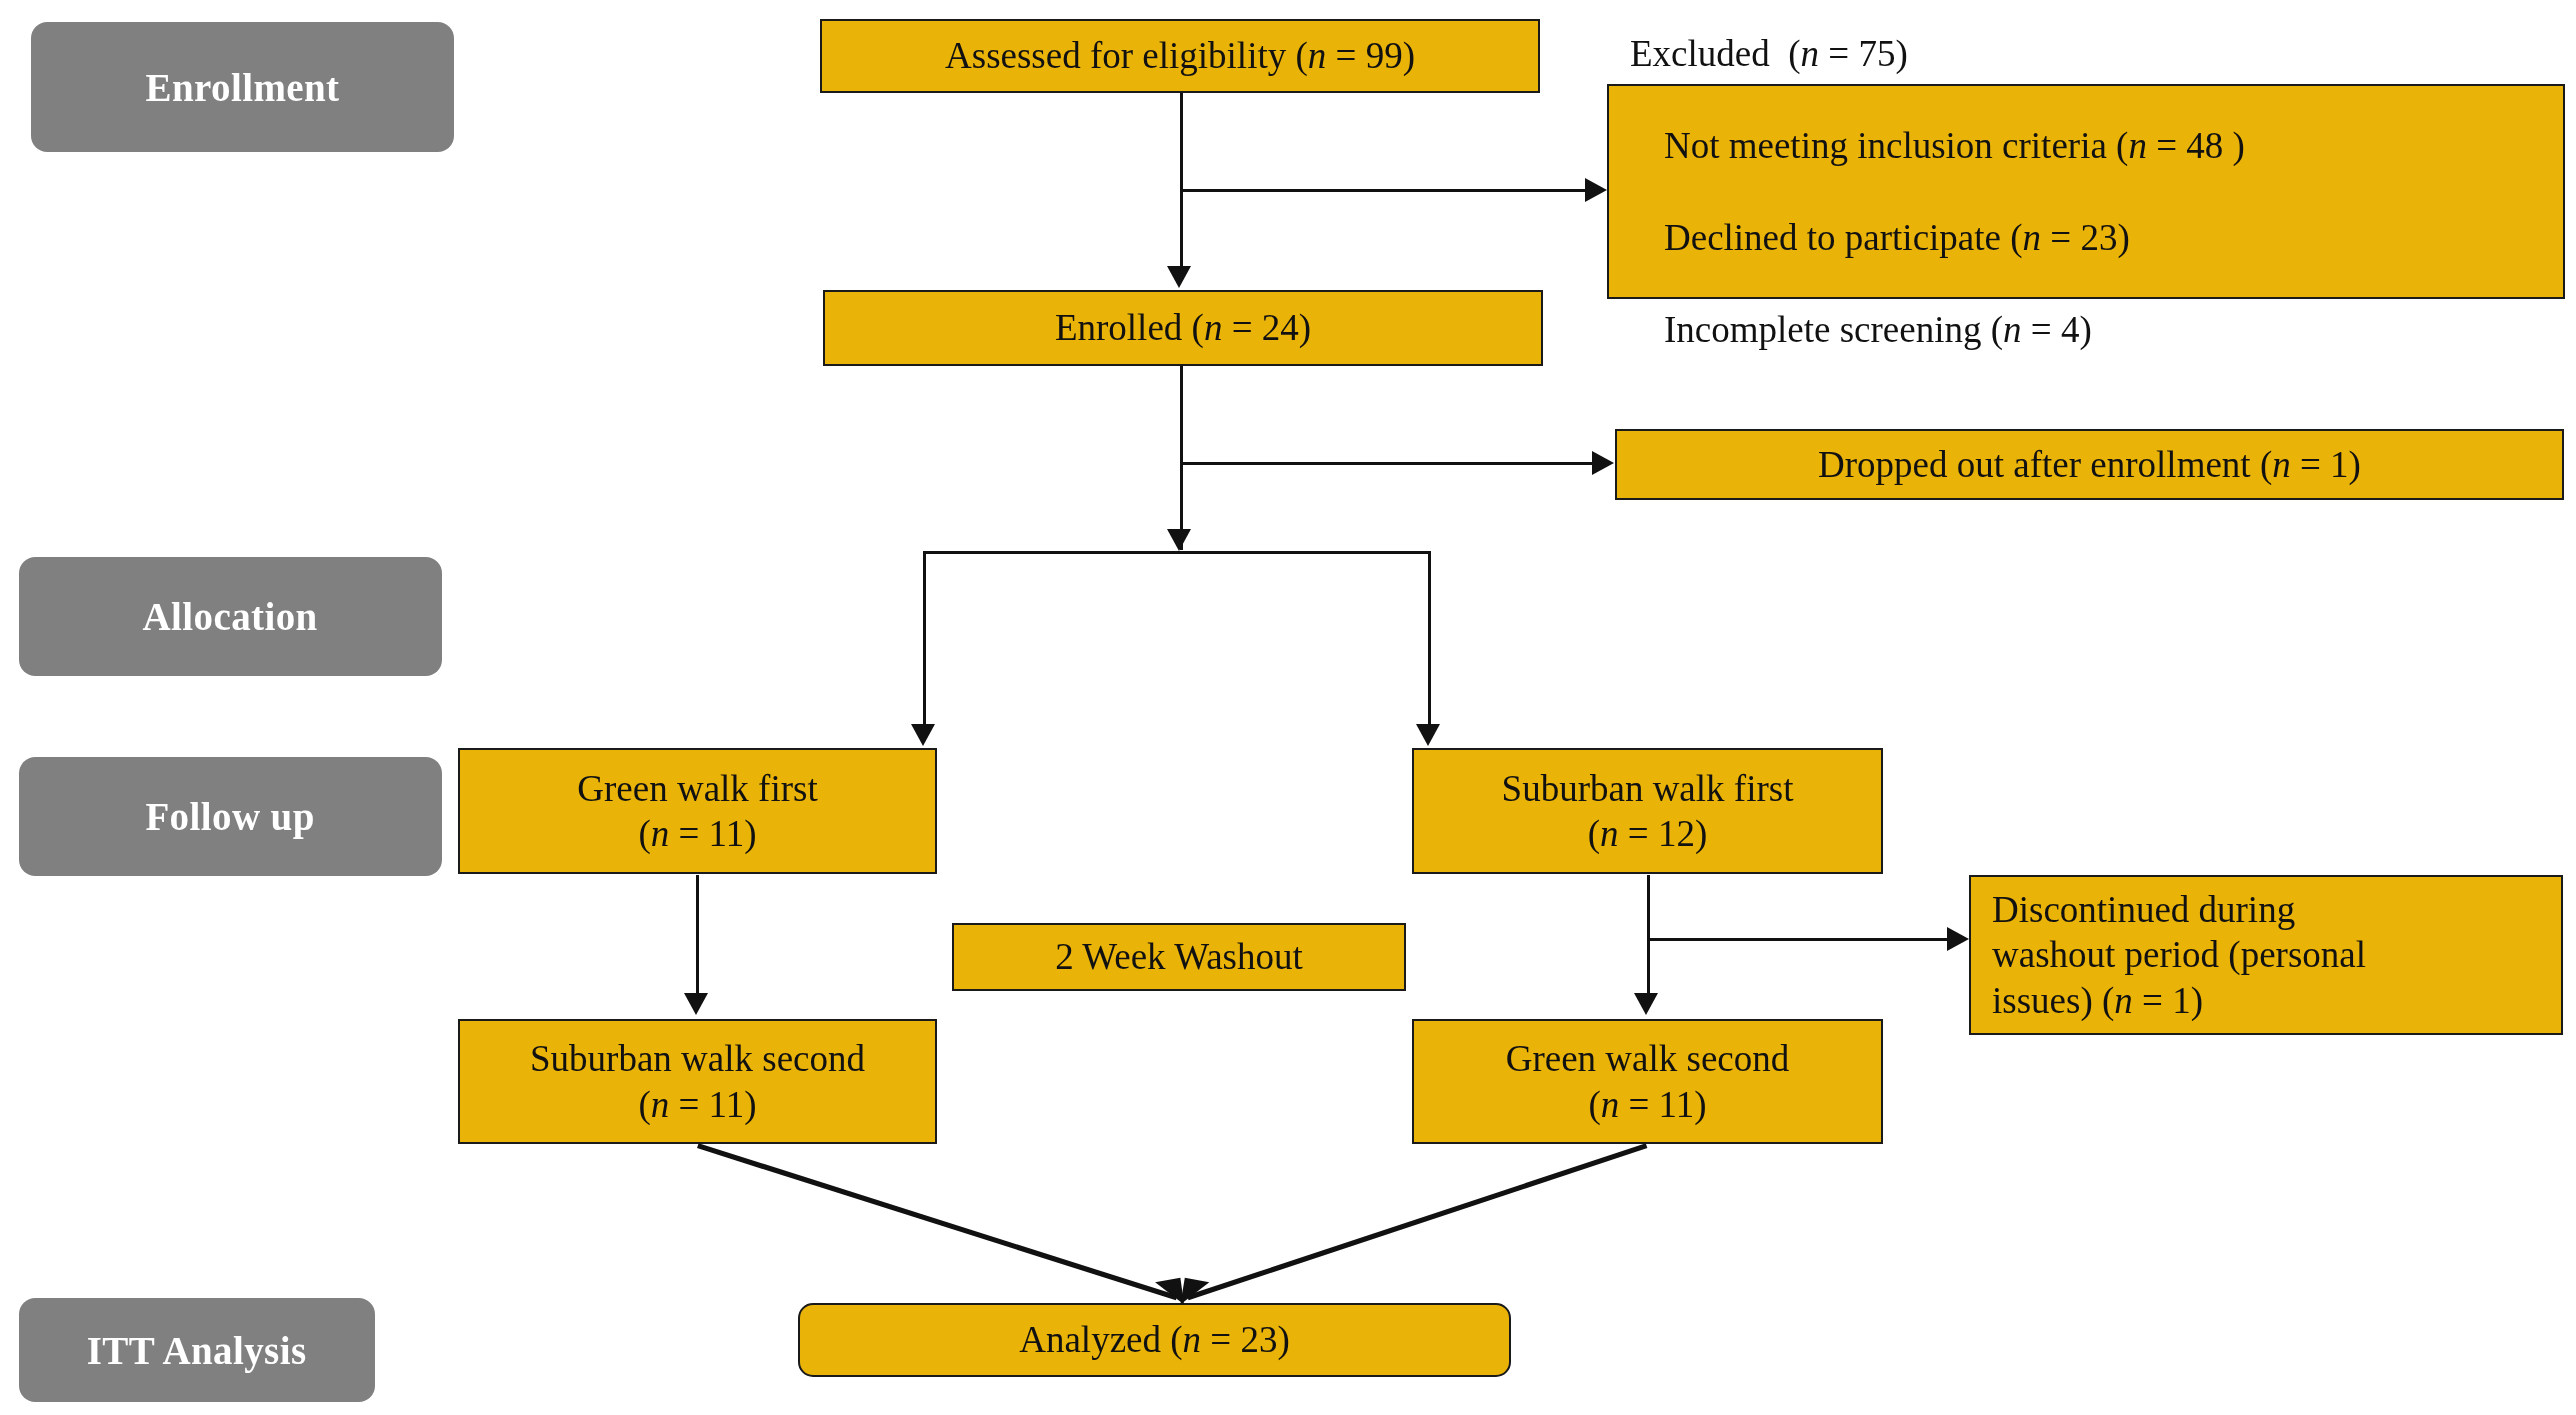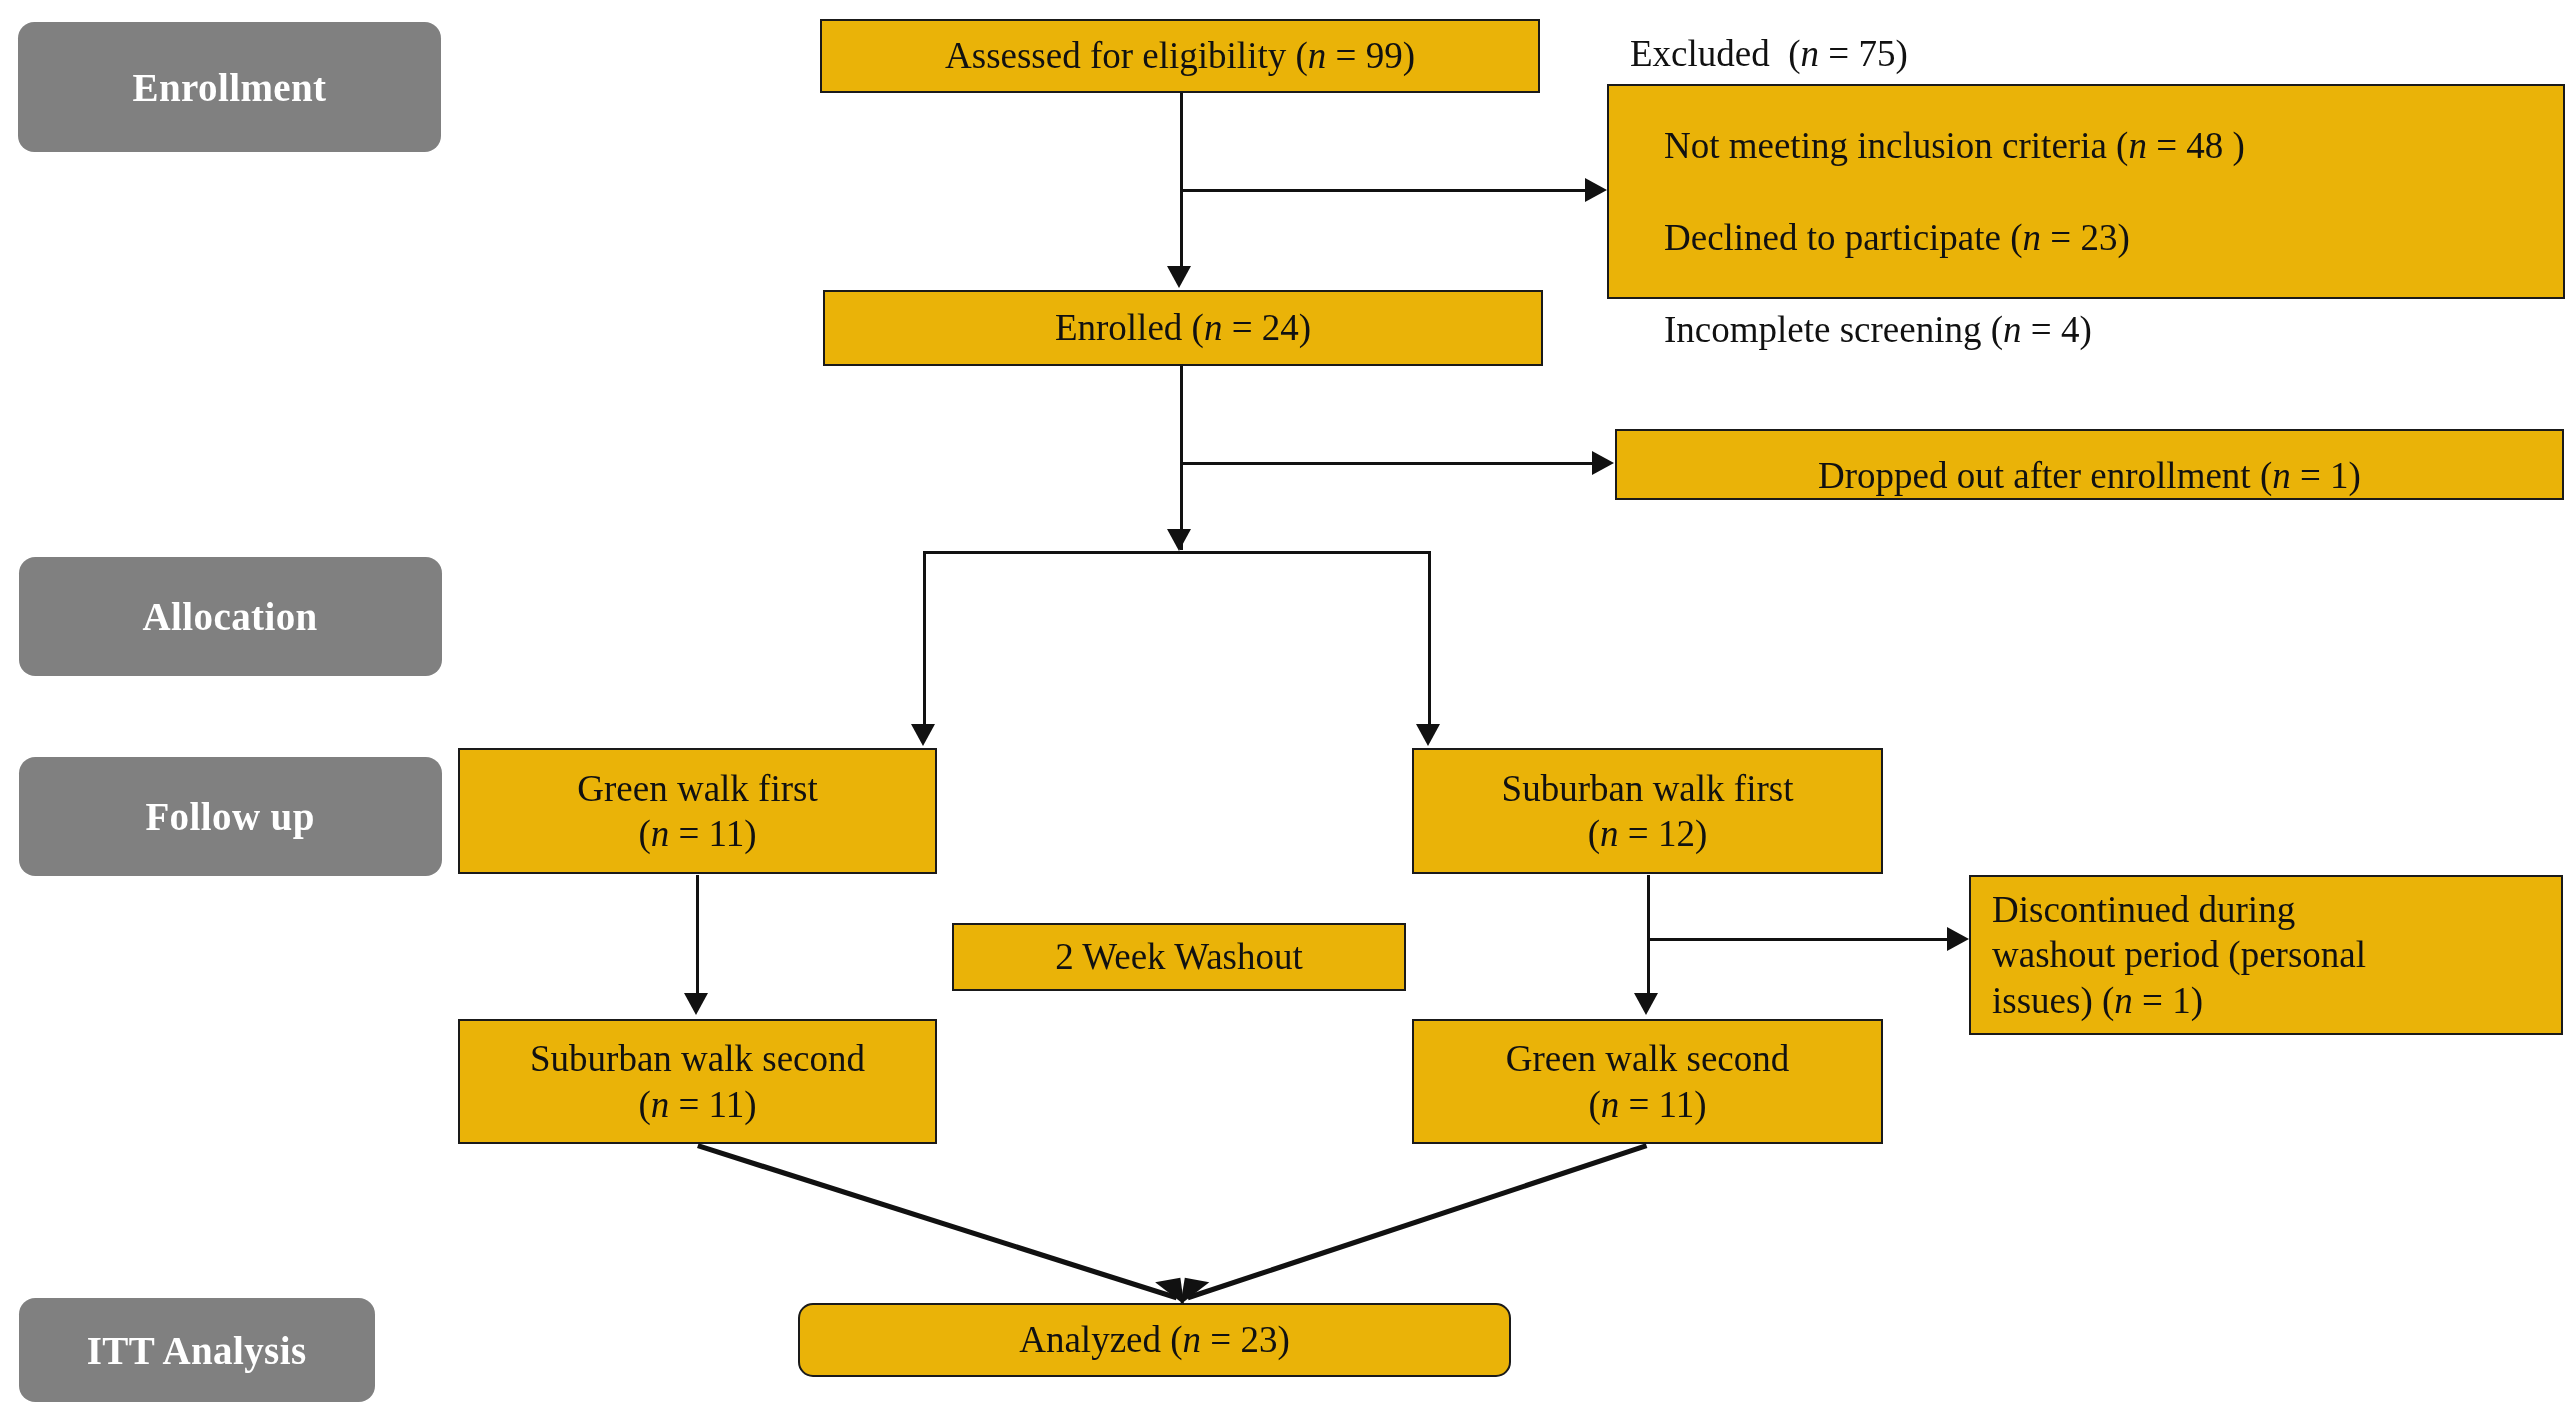--- a/index.html
+++ b/index.html
@@ -93,21 +93,21 @@
     width: 2576px;
     height: 1416px;
     pointer-events: none;
   }
 </style>
 </head>
 <body>
 
 <div id="canvas">
 
-  <div class="stage-label" style="left:18px; top:22px; width:423px; height:130px;">
+  <div class="stage-label" style="left:31px; top:22px; width:423px; height:130px;">
     <span>Enrollment</span>
   </div>
 
   <div class="stage-label" style="left:18.6px; top:757px; width:423px; height:119px;">
     <span>Follow up</span>
   </div>
 
   <div class="stage-label" style="left:18.6px; top:557px; width:423px; height:119px;">
     <span>Allocation</span>
   </div>
@@ -132,21 +132,21 @@
     </div>
   </div>
 
   <div class="box center" style="left:823px; top:290px; width:720px; height:76px;">
     <div class="inner">
       <span>Enrolled</span>
       <span>(</span><span class="ital">n</span><span> = 24)</span>
     </div>
   </div>
 
-  <div class="box center" style="left:1615px; top:429px; width:949px; height:71px;align-items:flex-end;">
+  <div class="box center" style="left:1615px; top:429px; width:949px; height:71px;">
     <div class="inner">
       <span>Dropped out after enrollment</span>
       <span>(</span><span class="ital">n</span><span> = 1)</span>
     </div>
   </div>
 
   <div class="box center" style="left:458px; top:748px; width:479px; height:126px;">
     <div class="inner">
       <span class="ln">Green walk first</span>
       <span class="ln"><span>(</span><span class="ital">n</span><span> = 11)</span></span>

